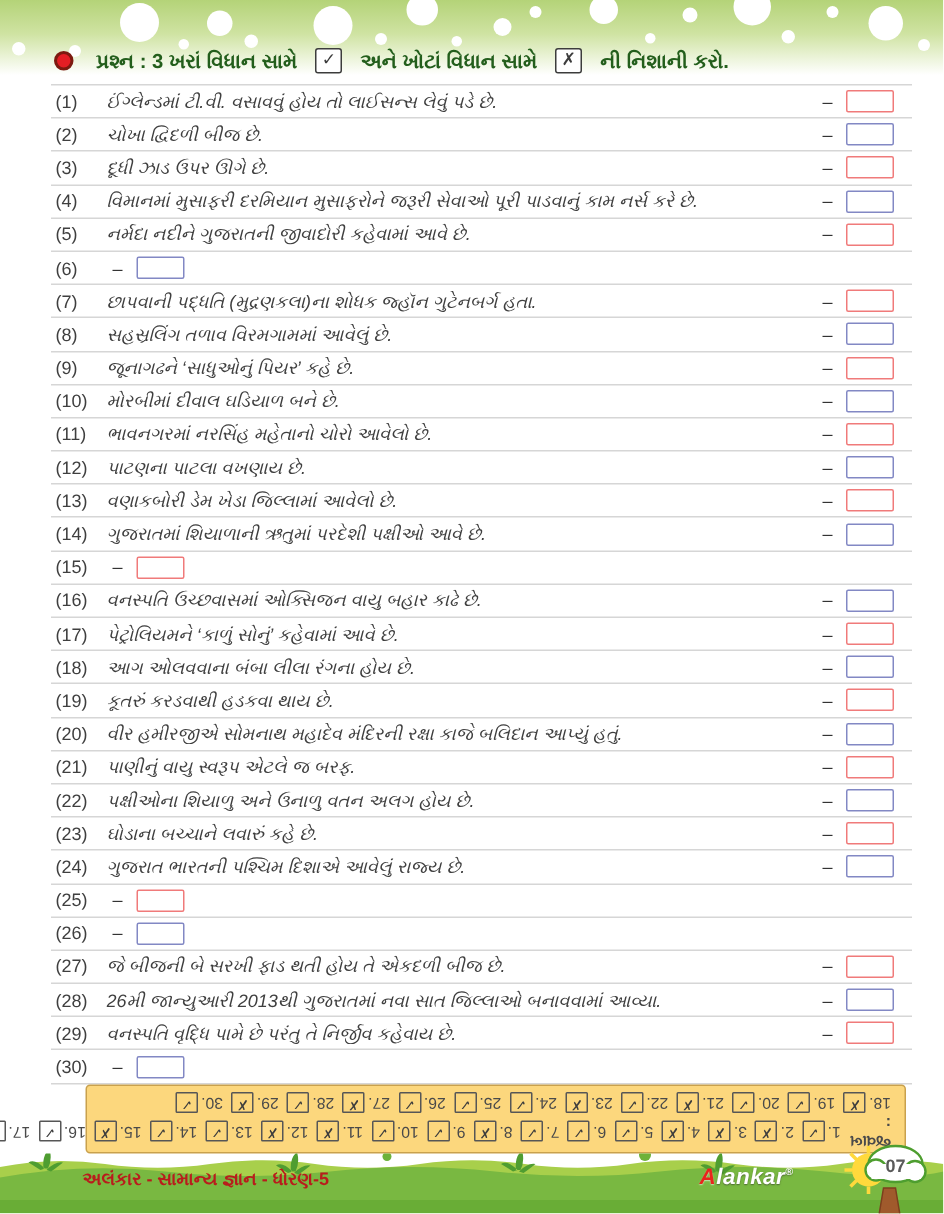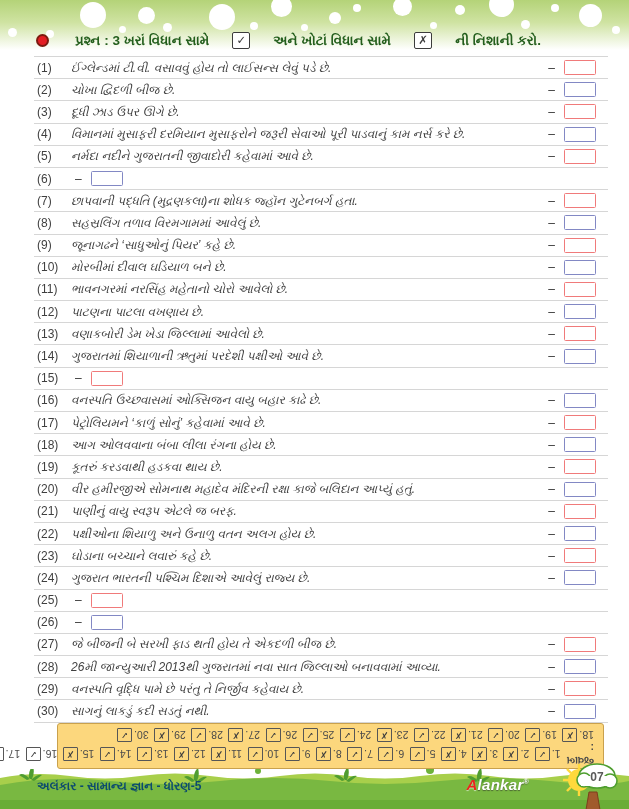--- a/index.html
+++ b/index.html
@@ -5,21 +5,21 @@
   html,body{margin:0;padding:0;background:#ffffff;}
   .page{
     position:relative;width:629px;height:809px;overflow:hidden;background:#ffffff;
     font-family:"Liberation Sans","DejaVu Sans",sans-serif;
   }
   
   .topband{position:absolute;top:0;left:0;width:629px;height:50px;
     background:linear-gradient(180deg,#b4d378 0%,#cfe3a2 45%,#eef5de 80%,#ffffff 100%);}
   .bubble{position:absolute;background:#ffffff;border-radius:50%;display:block;}
   
-  .header{position:absolute;top:32px;left:36px;display:flex;align-items:center;gap:23px;
+  .header{position:absolute;top:32px;left:36px;display:flex;align-items:center;gap:12px;
     color:#235e1c;font-weight:bold;font-size:13.5px;white-space:nowrap;}
   .bullet{width:9px;height:9px;border-radius:50%;background:#e31e24;border:2px solid #7c1a10;margin-right:3px;flex:0 0 auto;}
   .sym-box{width:16px;height:15px;border:1.6px solid #3c3c3c;border-radius:2px;background:#fff;
     display:flex;align-items:center;justify-content:center;font-size:11.5px;line-height:1;color:#3c3c3c;flex:0 0 auto;}
   
   .table{position:absolute;top:56px;left:34px;width:574px;border-top:1px solid #d6d6d6;}
   .row{display:flex;align-items:center;height:21.2px;border-bottom:1px solid #d6d6d6;
     font-size:12px;color:#3f3f3f;}
   .row-num{flex:0 0 34px;padding-left:3px;}
   .row-text{flex:1 1 auto;white-space:nowrap;overflow:hidden;font-style:italic;}
@@ -32,21 +32,21 @@
     background:#fcd77d;border:1px solid #c9a14d;border-radius:3px;padding:4px 9px;
     transform:rotate(180deg);font-size:10.5px;color:#4a4a4a;}
   .ak-line{display:flex;align-items:center;height:19px;gap:5px;}
   .ak-label{font-weight:bold;margin-right:1px;}
   .ak-items{display:flex;align-items:center;gap:5.5px;}
   .ak-item{display:flex;align-items:center;gap:2px;}
   .ak-box{width:13px;height:12px;border:1.4px solid #565656;border-radius:1px;
     display:flex;align-items:center;justify-content:center;font-size:9.5px;line-height:1;color:#3d3d3d;font-weight:bold;}
   
   .footer{position:absolute;left:0;bottom:0;width:629px;height:40px;}
-  .footer-text{position:absolute;left:37px;top:10px;color:#0c4a6e;font-weight:bold;font-size:12px;white-space:nowrap;}
+  .footer-text{position:absolute;left:55px;top:10px;color:#b91c1c;font-weight:bold;font-size:12px;white-space:nowrap;}
   .logo{position:absolute;right:100px;top:7px;font-weight:bold;font-style:italic;font-size:15px;color:#ffffff;
     text-shadow:0 1px 1px rgba(40,40,40,.55);letter-spacing:.3px;}
   .logo .logo-a{color:#e8251d;text-shadow:0 1px 1px rgba(255,255,255,.6);}
   .logo sup{font-size:7px;color:#fff;}
 </style>
 </head>
 <body>
 
 <div class="page">
 
@@ -278,21 +278,20 @@
 
       <div class="row">
         <span class="row-num">(29)</span>
         <span class="row-text">વનસ્પતિ વૃદ્ધિ પામે છે પરંતુ તે નિર્જીવ કહેવાય છે.</span>
         <span class="row-dash">–</span>
         <span class="row-box red"></span>
       </div>
 
       <div class="row">
         <span class="row-num">(30)</span>
-        <span class="row-text">સાગનું લાકડું કદી સડતું નથી.</span>
         <span class="row-dash">–</span>
         <span class="row-box blue"></span>
       </div>
     </div>
 
   <div class="answer-strip">
     <div class="ak-line">
       <span class="ak-label">જવાબ :</span>
       <span class="ak-items">
 

